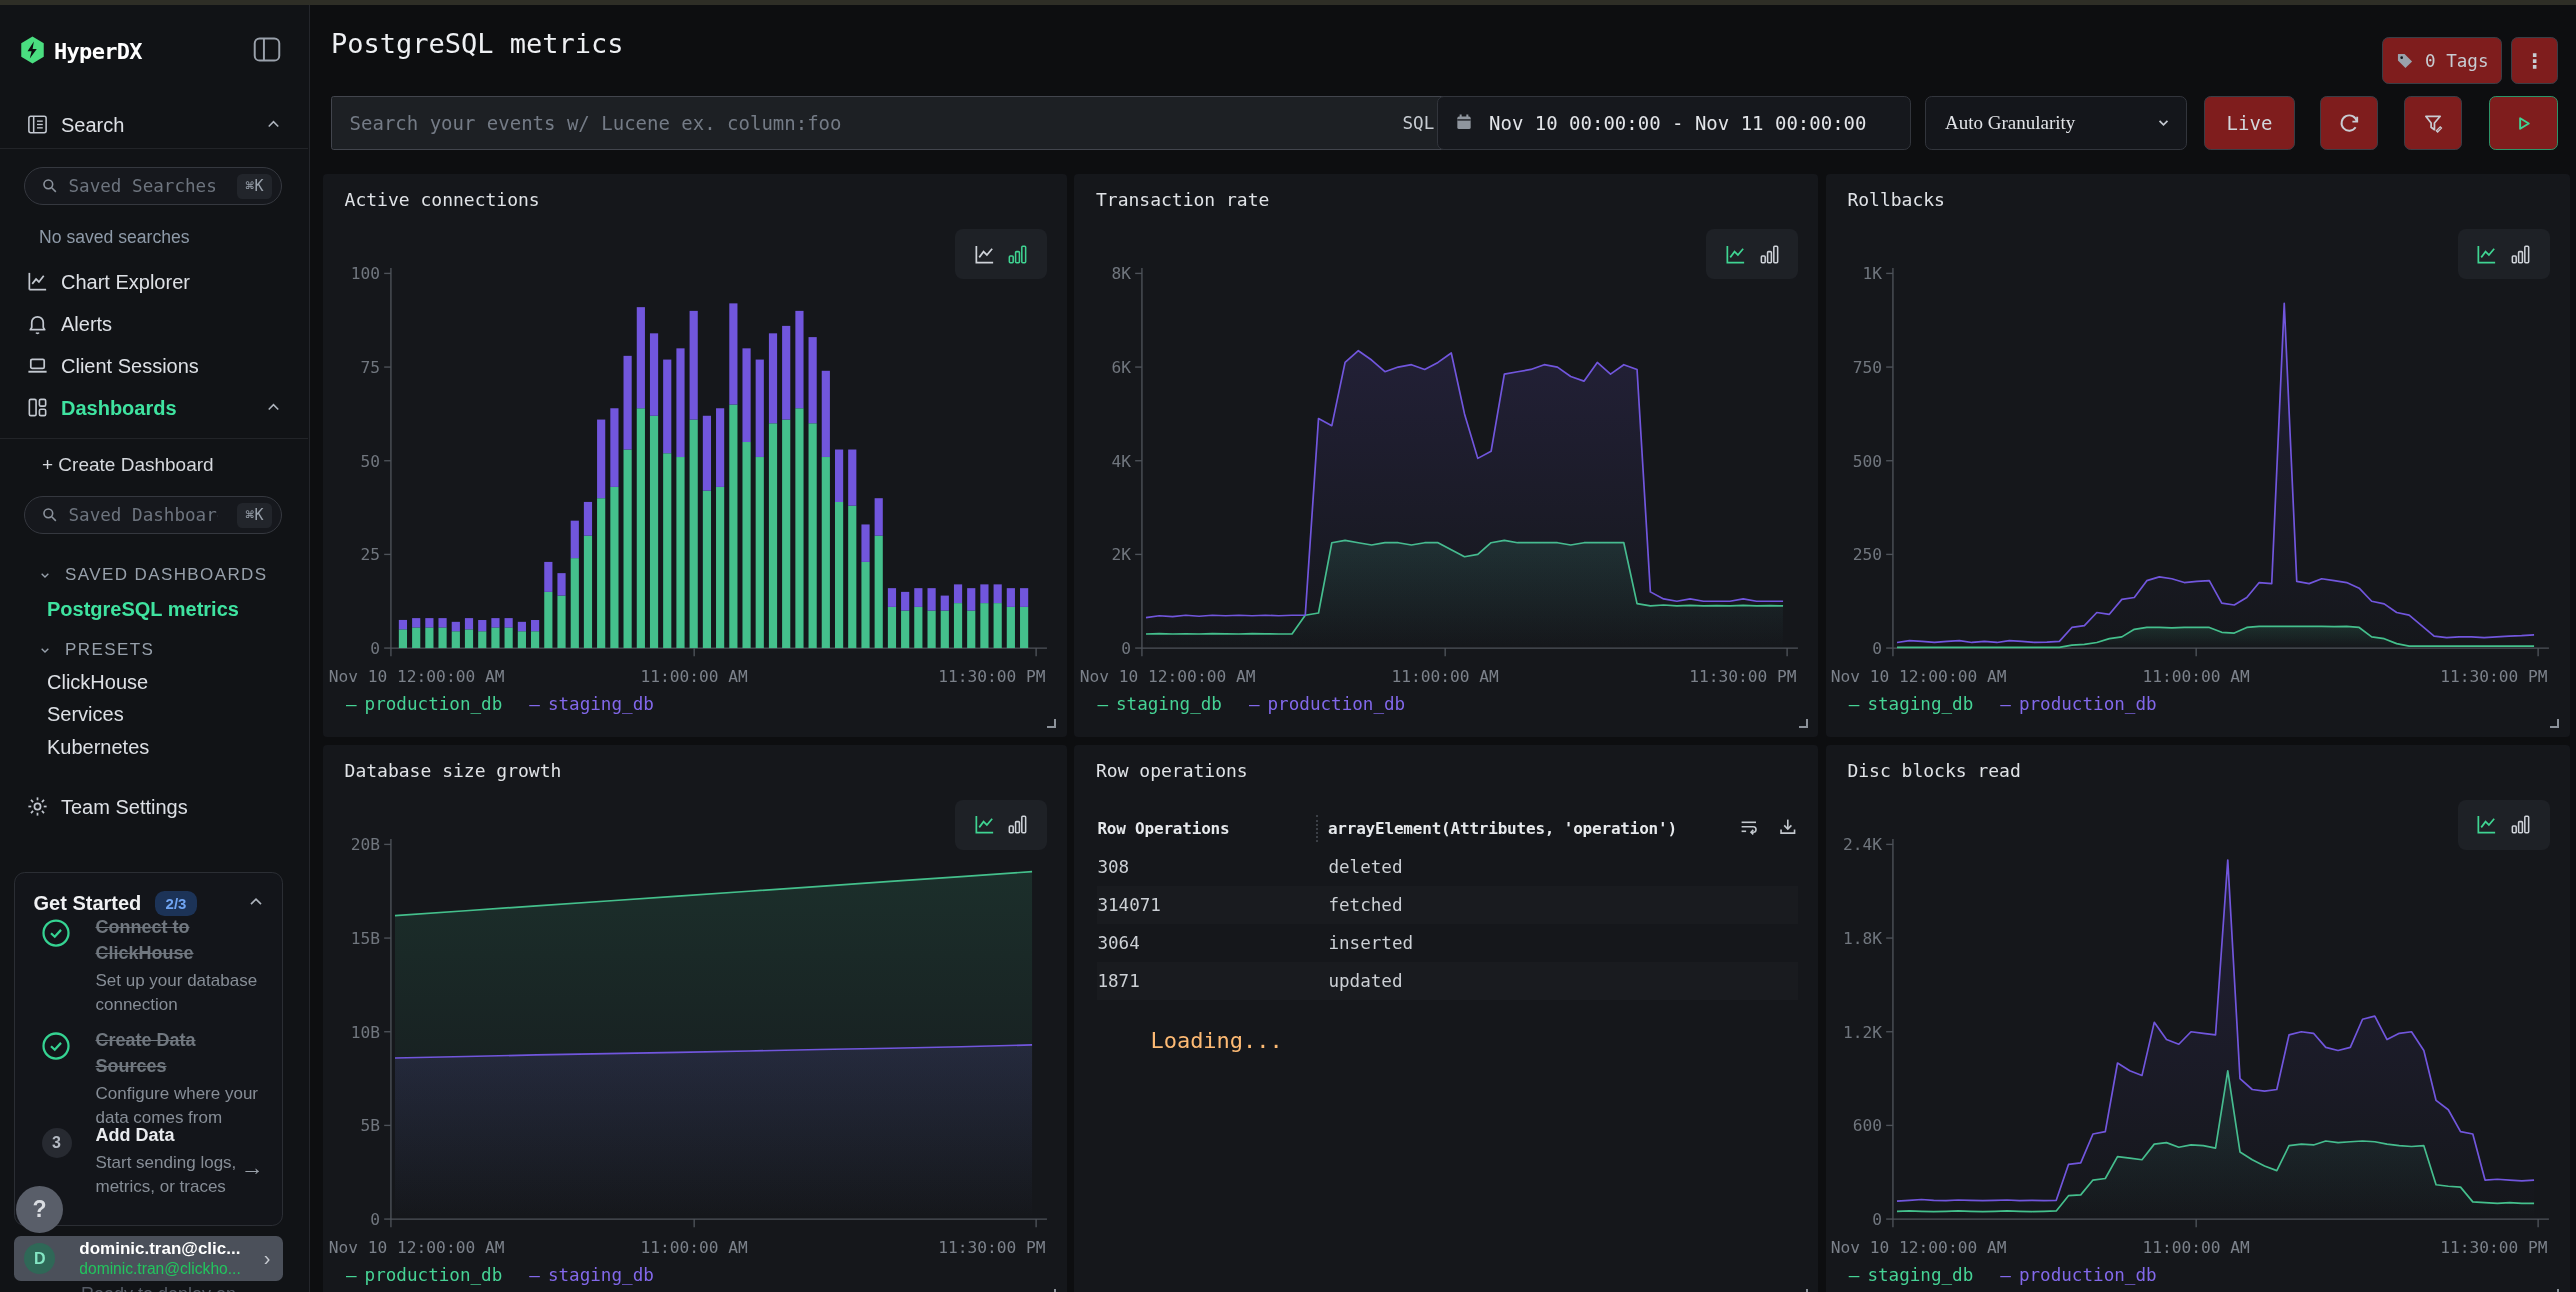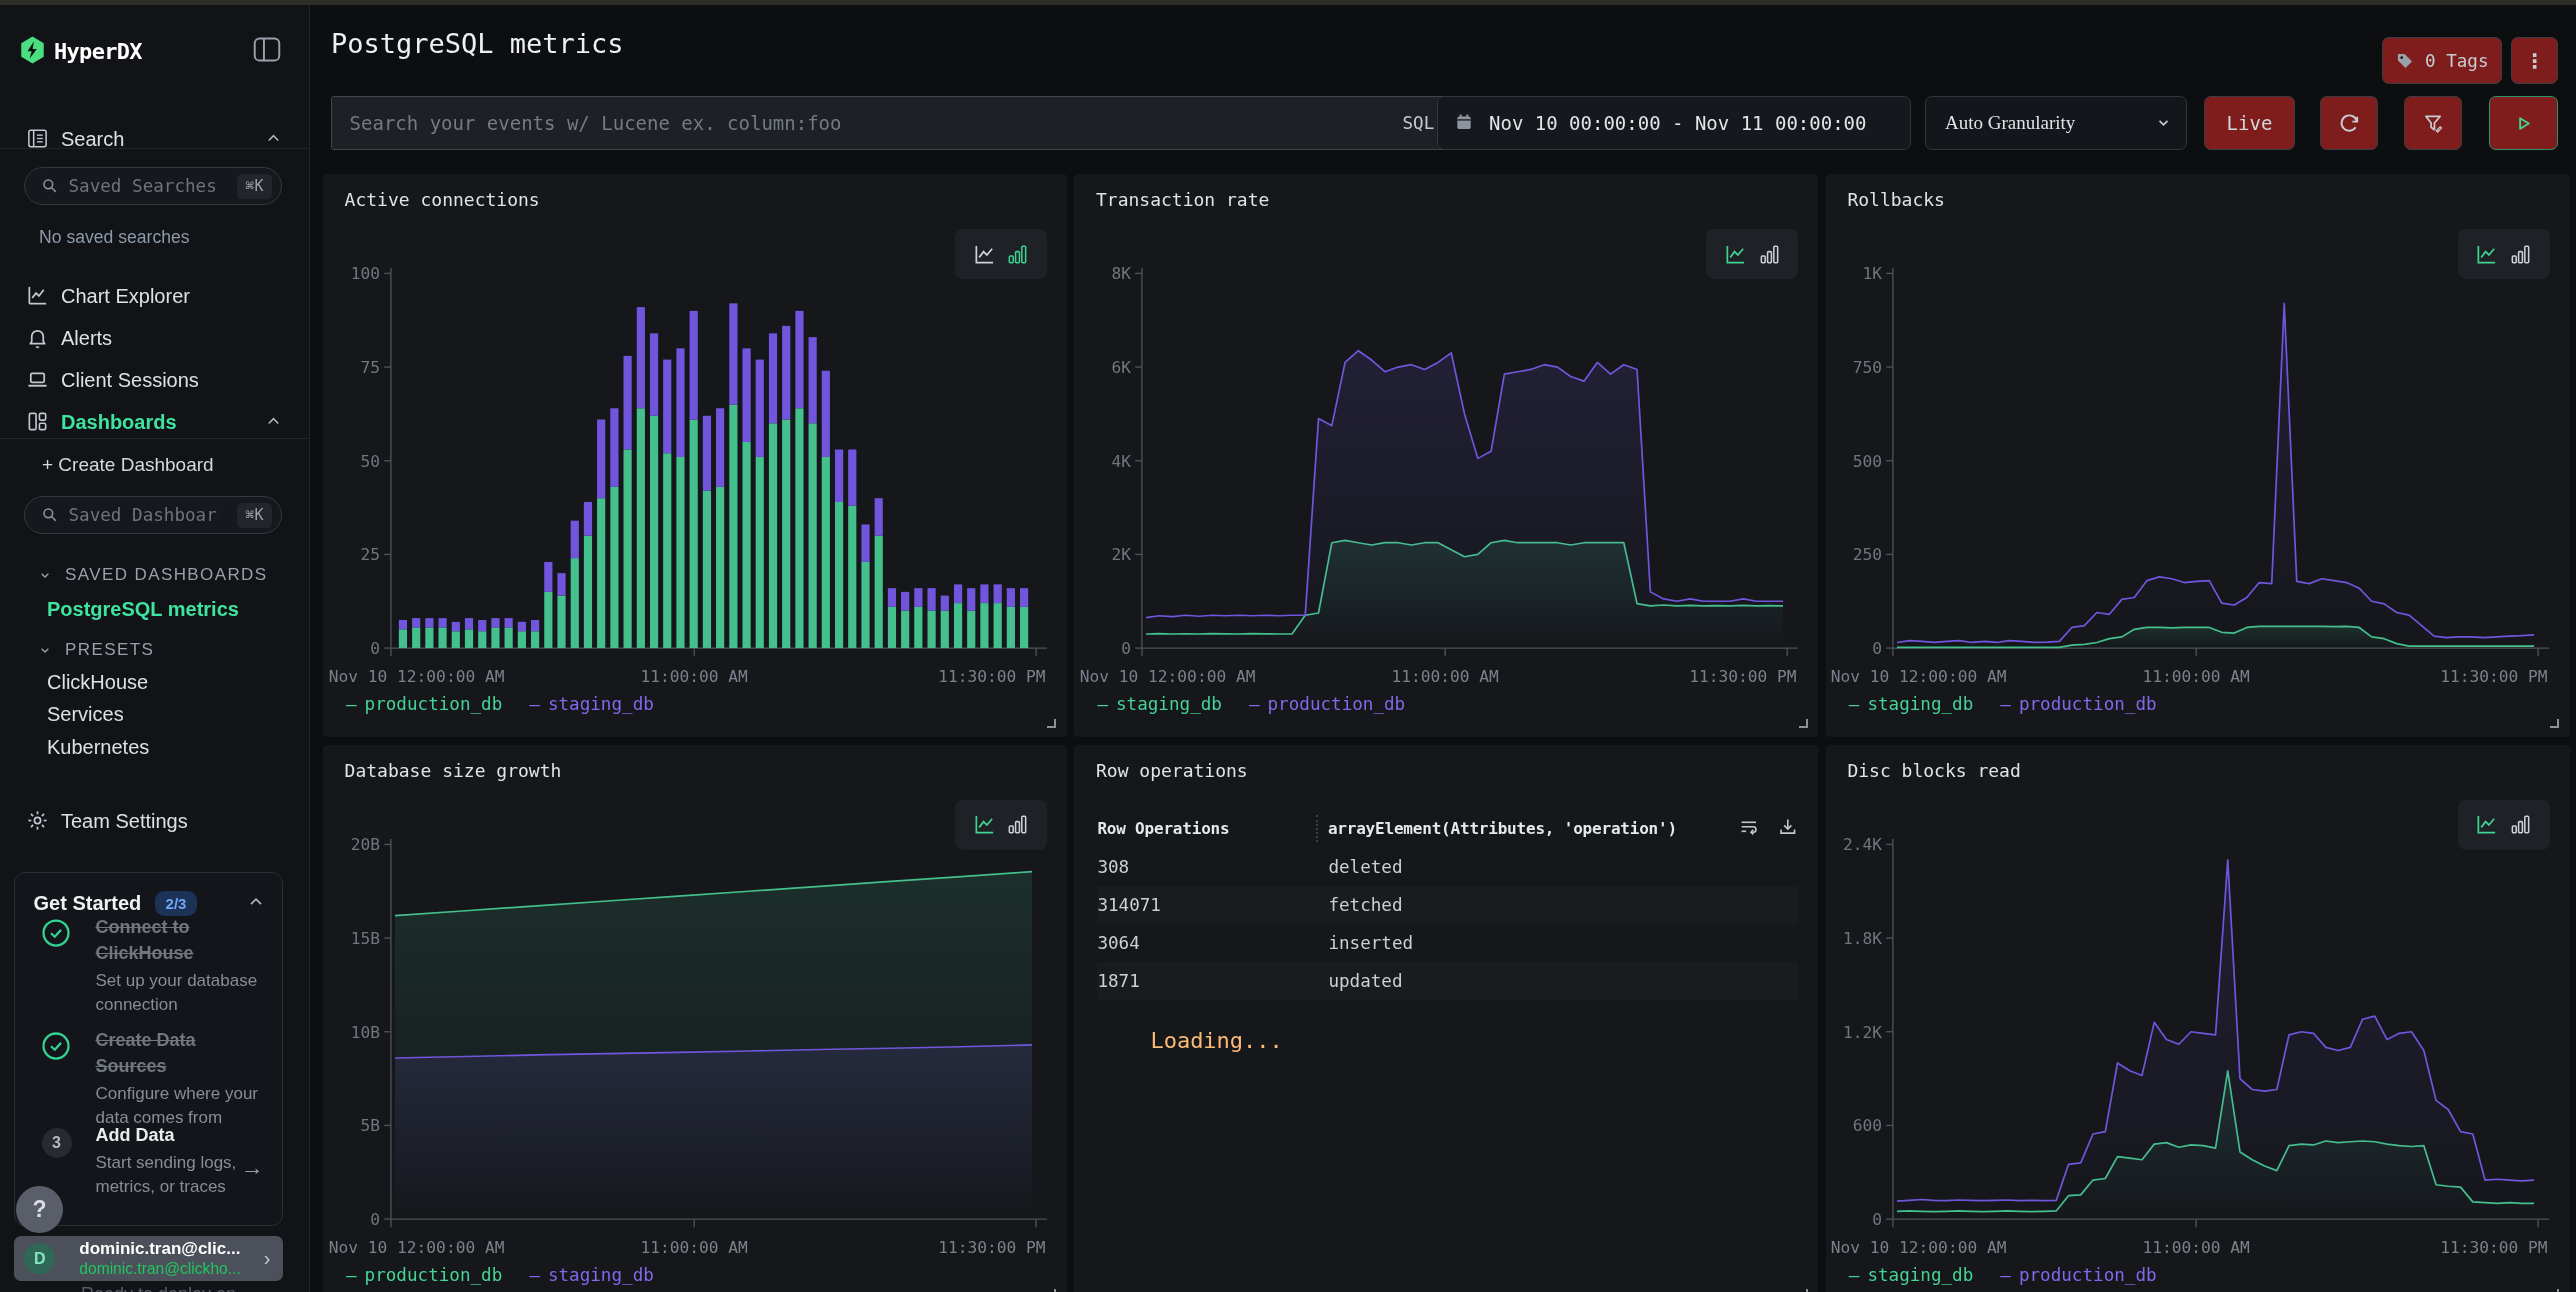--- a/index.html
+++ b/index.html
@@ -8,21 +8,21 @@
   #app { position:absolute; inset:0; }
   .topstrip { position:absolute; top:0; left:0; width:2576px; height:5.4px; background:#2e2e26; z-index:50; }
 
   
   aside { position:absolute; top:5.4px; left:0; width:310px; height:1287px; background:#111316;
     border-right:1.4px solid #24262b; z-index:10; }
   .logo-hex { position:absolute; left:19px; top:30px; }
   .brand { position:absolute; left:54px; top:34px; font-family:"DejaVu Sans Mono",monospace;
     font-weight:bold; font-size:22px; color:#ffffff; letter-spacing:-0.7px; }
   .collapse-btn { position:absolute; left:252px; top:31px; width:30px; height:27px; color:#9aa1ab; cursor:pointer; }
-  .s-row { position:absolute; left:0; width:310px; height:38px; display:flex; align-items:center;margin-top:14px; }
+  .s-row { position:absolute; left:0; width:310px; height:38px; display:flex; align-items:center; }
   .s-row .ic { width:23px; margin-left:26px; color:#c3c8d0; flex:none; }
   .s-row .lbl { margin-left:12px; font-size:20px; color:#dde0e5; }
   .s-row .chev { position:absolute; right:27px; color:#aeb4bd; }
   .divider { position:absolute; left:0; width:308px; height:0; border-top:1.4px solid #222428; }
   .pill { position:absolute; left:24px; width:258px; height:38px; border:1.4px solid #35383f; border-radius:19px;
     background:#16181d; display:flex; align-items:center; }
   .pill .mag { margin-left:15px; color:#8b929c; flex:none; }
   .pill input { background:transparent; border:none; outline:none; margin-left:9.5px; width:149px;
     font-family:"DejaVu Sans Mono",monospace; font-size:17.6px; color:#aeb4bd; }
   .pill input::placeholder { color:#6d747e; }

